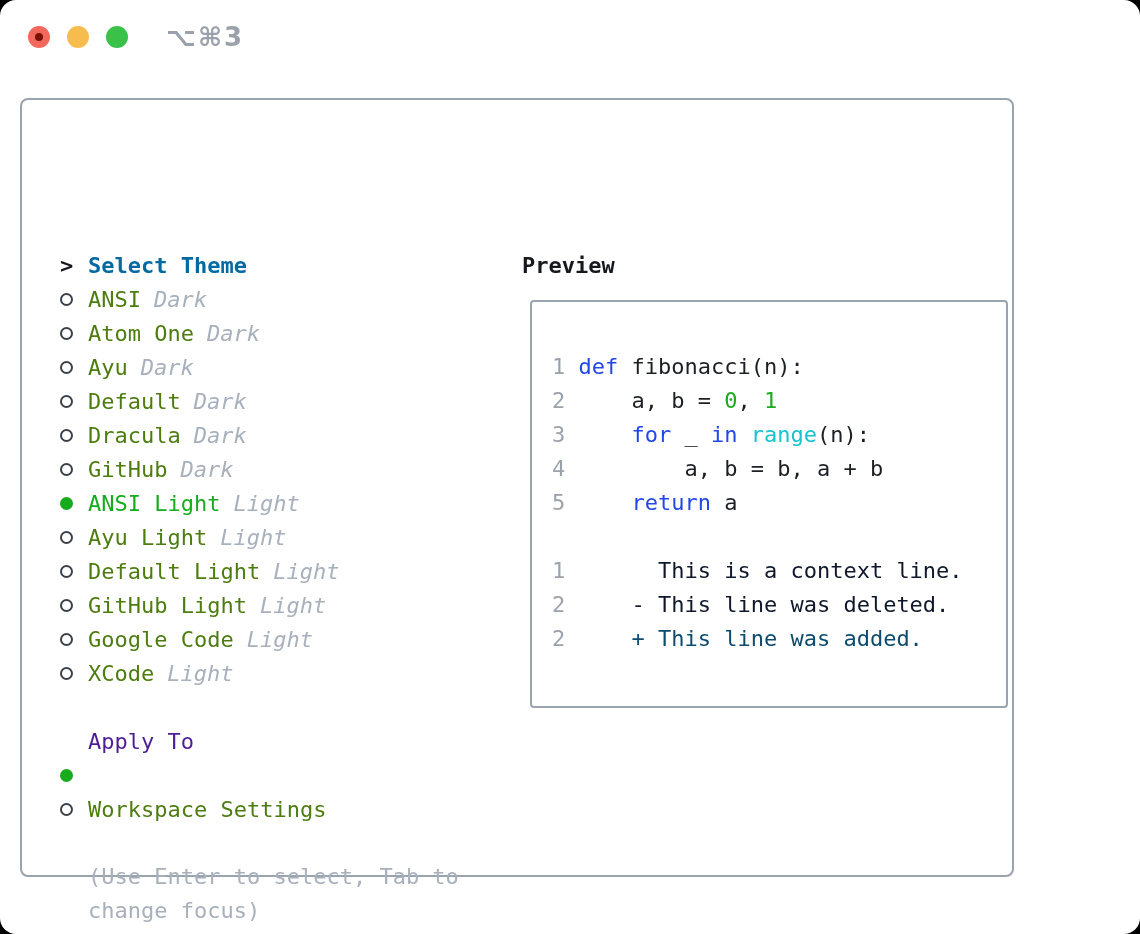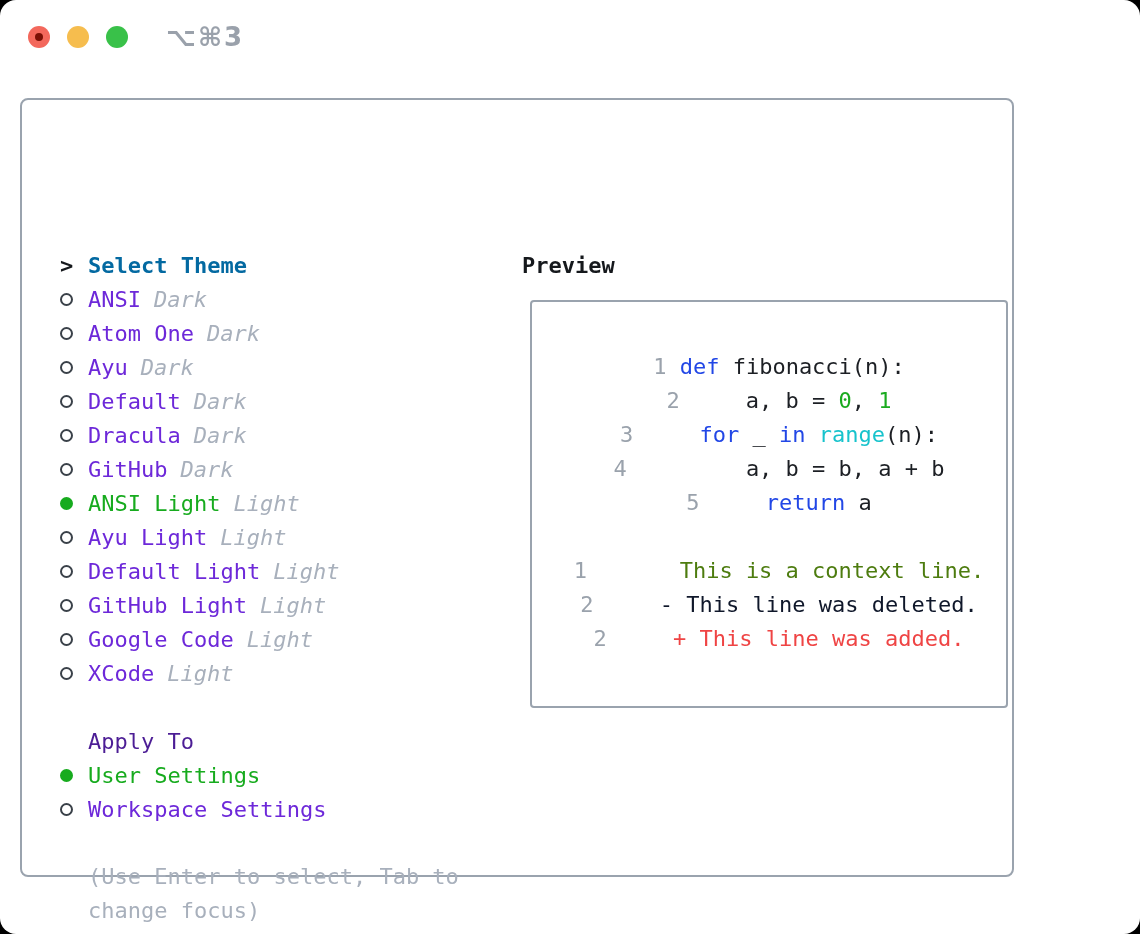--- a/index.html
+++ b/index.html
@@ -27,47 +27,47 @@
     position:absolute;left:20px;top:98px;width:994px;height:779px;
     border:2px solid #9aa3ae;border-radius:8px;box-sizing:border-box;
   }
   
   .left-col{position:absolute;left:38px;top:148px;}
   .row{display:flex;align-items:center;height:34px;font-size:22px;white-space:pre;}
   .marker{width:28px;display:flex;align-items:center;flex:0 0 28px;}
   .gt{font-weight:bold;color:#15181c;font-size:22px;}
   .circle{width:13px;height:13px;border:2px solid #3a4149;border-radius:50%;box-sizing:border-box;}
   .circle.filled{background:#17ab1e;border-color:#17ab1e;}
-  .name{color:#6d28d9;}
+  .name{color:#4d7c0f;}
   .name.sel{color:#17ab1e;}
   .hdr{font-weight:bold;color:#0369a1;}
   .subhdr{color:#4c1d95;}
   .variant{color:#a8b0bc;margin-left:13px;font-style:italic;}
   .spacer{height:34px;}
   .hint{width:410px;font-size:22px;line-height:34px;color:#a8b0bc;margin-left:28px;}
   
   .preview-title{
     position:absolute;left:500px;top:148px;height:34px;display:flex;align-items:center;
     font-size:22px;font-weight:bold;color:#15181c;
   }
   .preview-box{
     position:absolute;left:508px;top:200px;width:478px;height:408px;
     border:2px solid #9aa3ae;border-radius:4px;box-sizing:border-box;overflow:hidden;
   }
   .code{padding:48px 0 0 20px;font-size:22px;line-height:34px;white-space:pre;}
-  .cline{height:34px;text-align:center;}
+  .cline{height:34px;}
   .blank{height:34px;}
   .ln{color:#9aa2ac;}
   .kw{color:#2247e6;}
   .num{color:#1bab20;}
   .fn{color:#17c3cc;}
   .plain{color:#1c1f24;}
-  .ctx{color:#4d7c0f;margin-top:8px;}
+  .ctx{color:#0f172a;margin-top:8px;}
   .del{color:#0f172a;}
-  .add{color:#ef4444;}
+  .add{color:#0c4a6e;}
 </style>
 </head>
 <body>
 
 <div class="window">
 
   <span class="tl tl-red">
     <span class="tl-dot"></span>
   </span>
   <span class="tl tl-yellow"></span>
@@ -98,21 +98,21 @@
         </div>
 
       <div class="spacer"></div>
 
       <div class="row">
         <span class="marker"></span>
         <span class="name subhdr">Apply To</span>
       </div>
 
       <div id="apply-list">
-          <div class="row"><span class="marker"><span class="circle filled"></span></span><span class="name sel">User Settings</span></div>
+          <div class="row"><span class="marker"><span class="circle filled"></span></span></div>
           <div class="row"><span class="marker"><span class="circle"></span></span><span class="name">Workspace Settings</span></div>
         </div>
 
       <div class="spacer"></div>
 
       <div class="hint">(Use Enter to select, Tab to change focus)</div>
     </div>
 
     <div class="preview-title">Preview</div>
 

